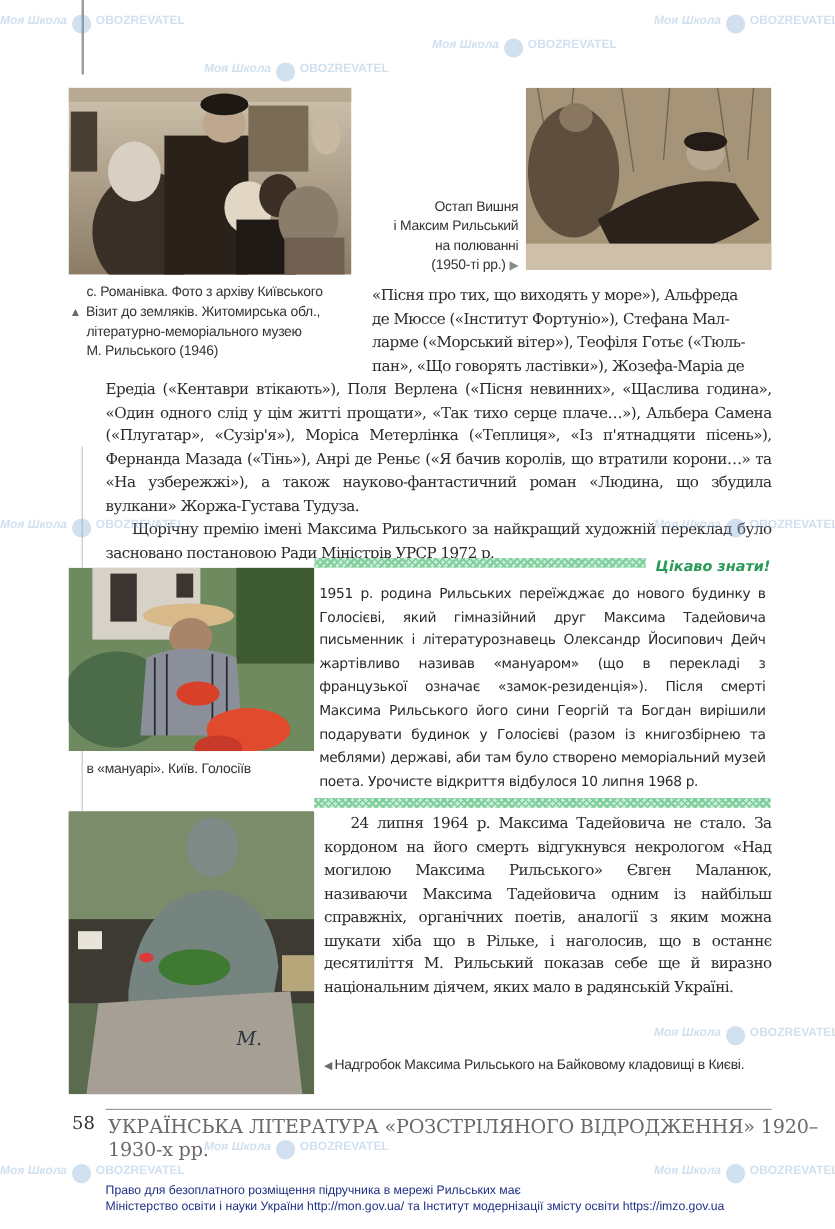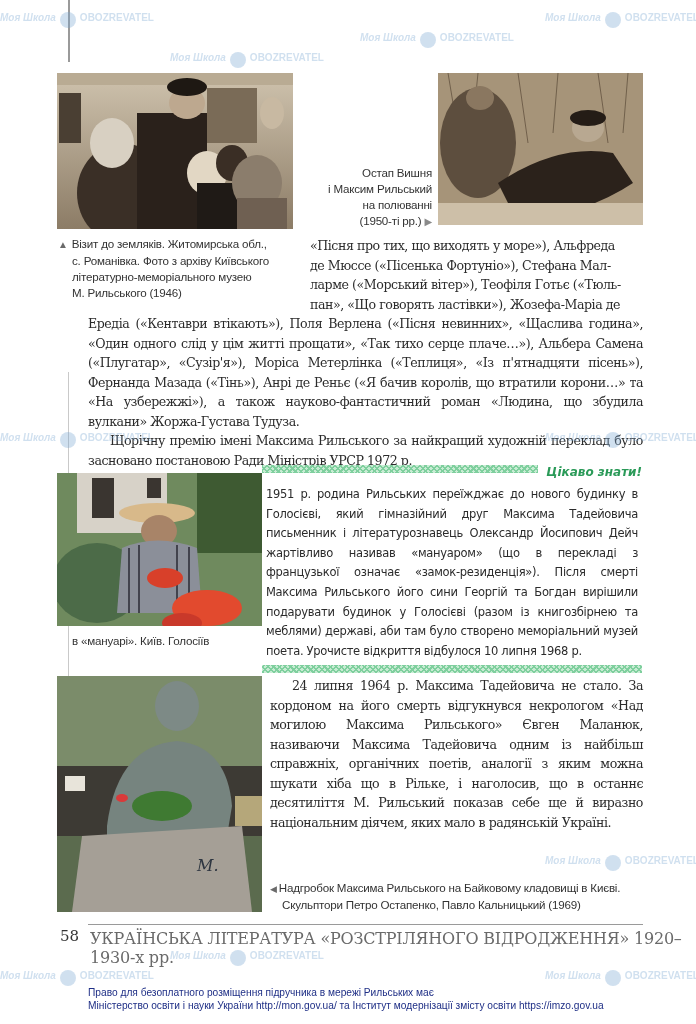--- a/index.html
+++ b/index.html
@@ -131,29 +131,29 @@
 </div>
 
 <div class="caption" style="left:320px;top:165px;width:112px;text-align:right;">
   <div>Остап Вишня</div>
   <div>і Максим Рильський</div>
   <div>на полюванні</div>
   <div><span>(1950-ті рр.)</span> <span style="color:#8a8a8a;font-size:10px;">▶</span></div>
 </div>
 
 <div class="caption" style="left:58px;top:236px;width:240px;">
+  <div style="padding-left:14px;">с. Романівка. Фото з архіву Київського</div>
   <div><span class="tri">▲</span><span>Візит до земляків. Житомирська обл.,</span></div>
-  <div style="padding-left:14px;">с. Романівка. Фото з архіву Київського</div>
   <div style="padding-left:14px;">літературно-меморіального музею</div>
   <div style="padding-left:14px;">М. Рильського (1946)</div>
 </div>
 
 <div class="body-text" style="left:310px;top:236px;width:333px;">
   <p>«Пісня про тих, що виходять у море»), Альфреда</p>
-  <p>де Мюссе («Пісенька Фортуніо»), Стефана Мал-</p>
+  <p>де Мюссе («Інститут Фортуніо»), Стефана Мал-</p>
   <p>ларме («Морський вітер»), Теофіля Готьє («Тюль-</p>
   <p>пан», «Що говорять ластівки»), Жозефа-Маріа де</p>
 </div>
 
 <div class="body-text" style="left:88px;top:314px;width:555px;">
   <p>Ередіа («Кентаври втікають»), Поля Верлена («Пісня невинних», «Щаслива година», «Один одного слід у цім житті прощати», «Так тихо серце плаче…»), Альбера Самена («Плугатар», «Сузір'я»), Моріса Метерлінка («Теплиця», «Із п'ятнадцяти пісень»), Фернанда Мазада («Тінь»), Анрі де Реньє («Я бачив королів, що втратили корони…» та «На узбережжі»), а також науково-фантастичний роман «Людина, що збудила вулкани» Жоржа-Густава Тудуза.</p>
   <p class="indent">Щорічну премію імені Максима Рильського за найкращий художній переклад було засновано постановою Ради Міністрів УРСР 1972 р.</p>
 </div>
 
 <div class="photo" style="left:57px;top:473px;width:205px;height:153px;">
@@ -207,21 +207,20 @@
     <text x="140" y="195" font-family="DejaVu Serif" font-size="16" fill="#2d3540" font-style="italic">M.</text>
   </svg>
 </div>
 
 <div class="body-text" style="left:270px;top:676px;width:373px;">
   <p class="indent">24 липня 1964 р. Максима Тадейовича не стало. За кордоном на його смерть відгукнувся некрологом «Над могилою Максима Рильського» Євген Маланюк, називаючи Максима Тадейовича одним із найбільш справжніх, органічних поетів, аналогії з яким можна шукати хіба що в Рільке, і наголосив, що в останнє десятиліття М. Рильський показав себе ще й виразно національним діячем, яких мало в радянській Україні.</p>
 </div>
 
 <div class="caption" style="left:270px;top:880px;width:380px;">
   <div><span style="color:#6a6a6a;font-size:9px;margin-right:2px;">◀</span><span>Надгробок Максима Рильського на Байковому кладовищі в Києві.</span></div>
-  <div style="padding-left:12px;">Скульптори Петро Остапенко, Павло Кальницький (1969)</div>
 </div>
 
 <div class="footer-rule"></div>
 <div class="page-num">58</div>
 <div class="running-head">УКРАЇНСЬКА ЛІТЕРАТУРА «РОЗСТРІЛЯНОГО ВІДРОДЖЕННЯ» 1920–1930-х рр.</div>
 
 <div class="license">
   <div>Право для безоплатного розміщення підручника в мережі Рильських має</div>
   <div>Міністерство освіти і науки України http://mon.gov.ua/ та Інститут модернізації змісту освіти https://imzo.gov.ua</div>
 </div>

